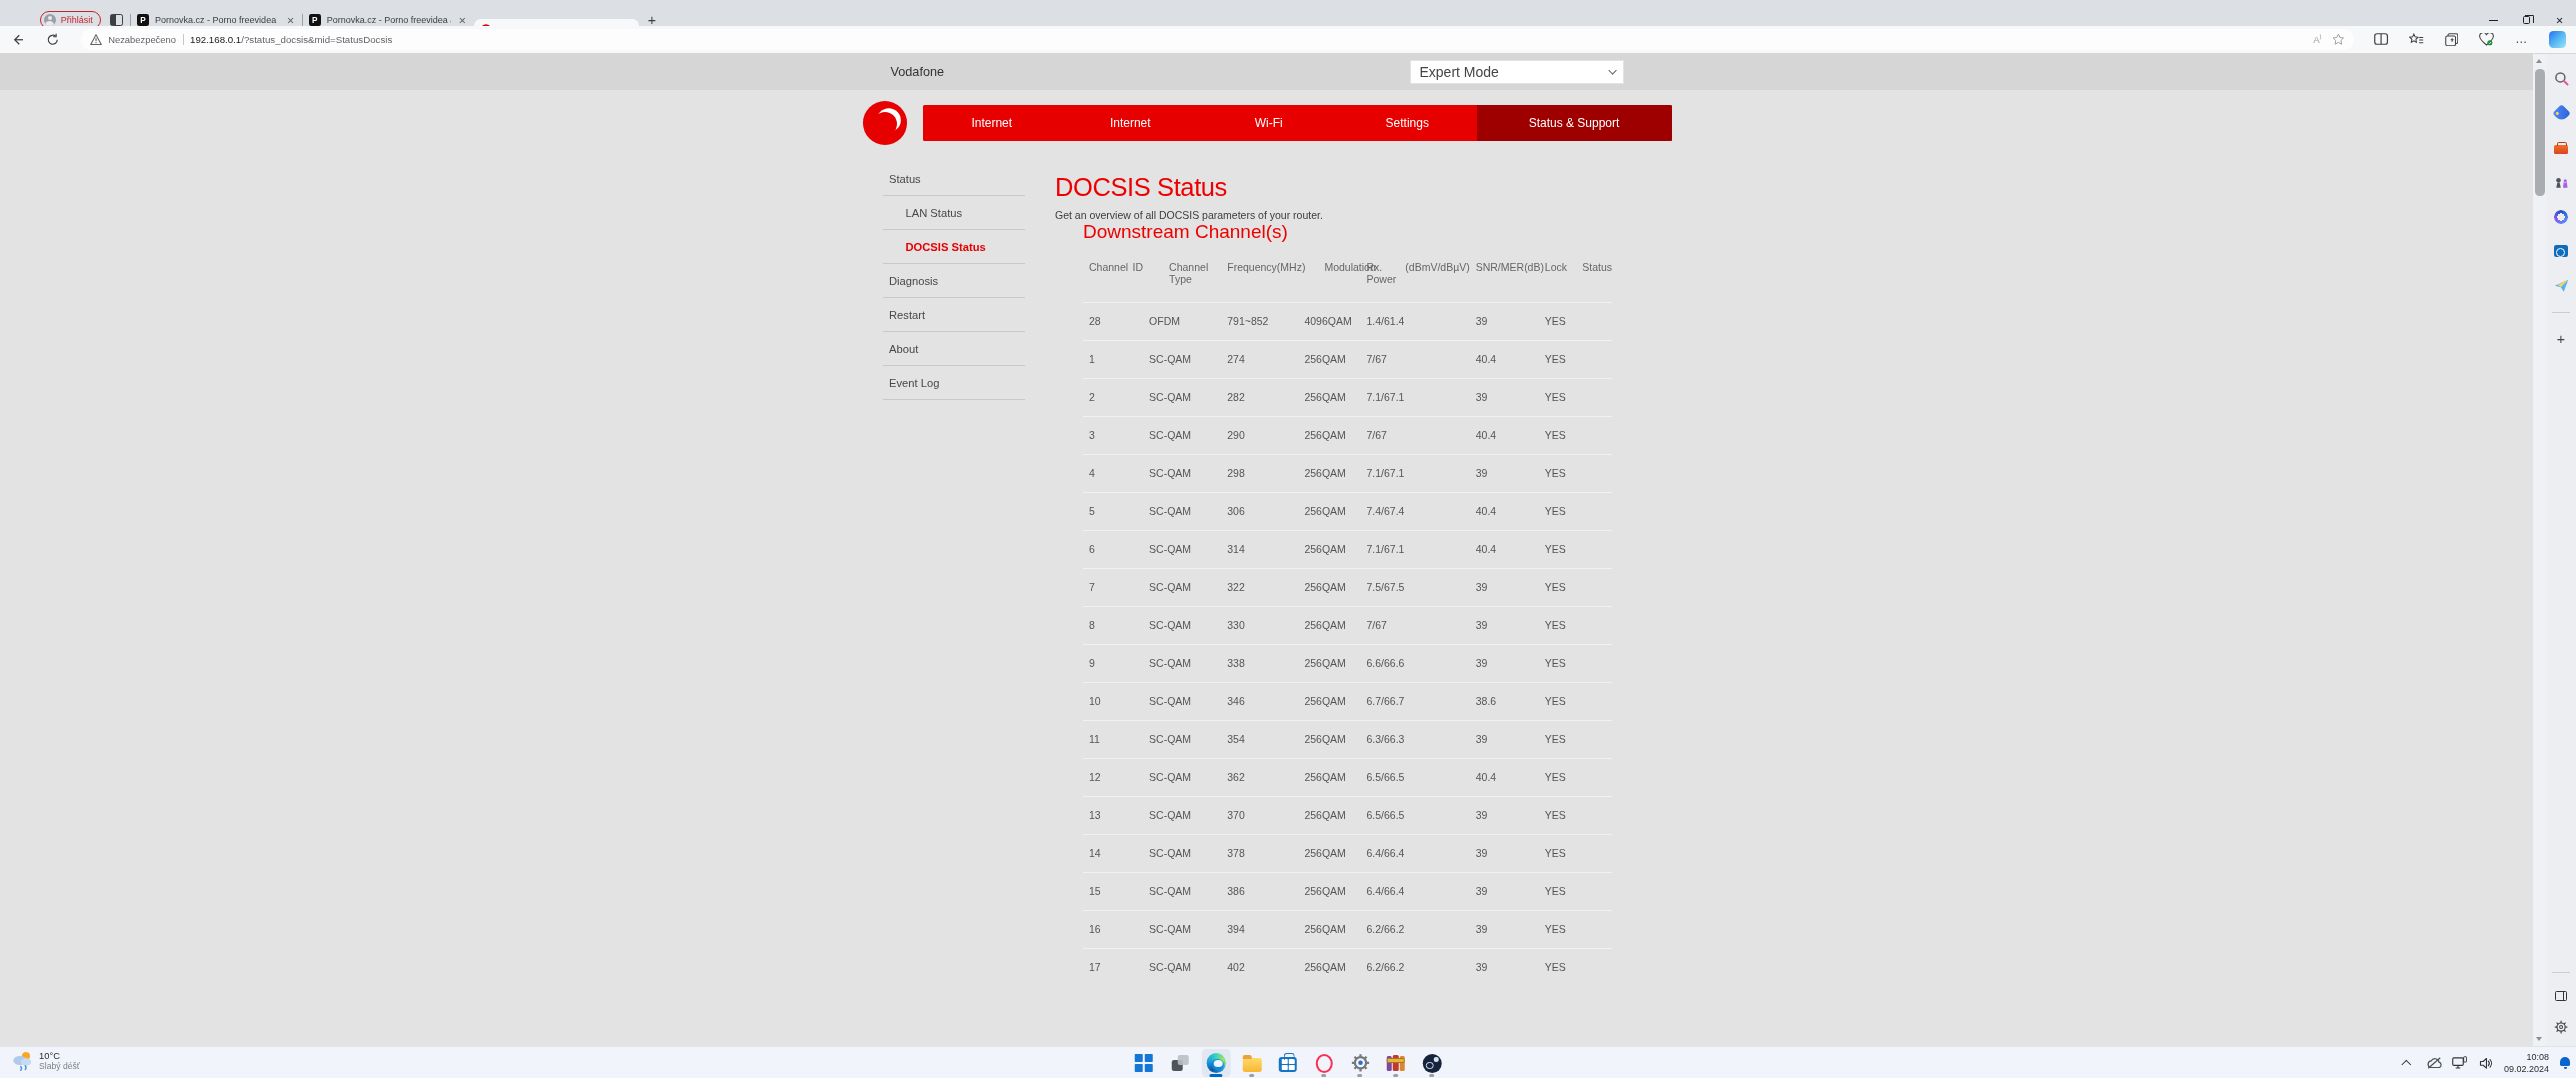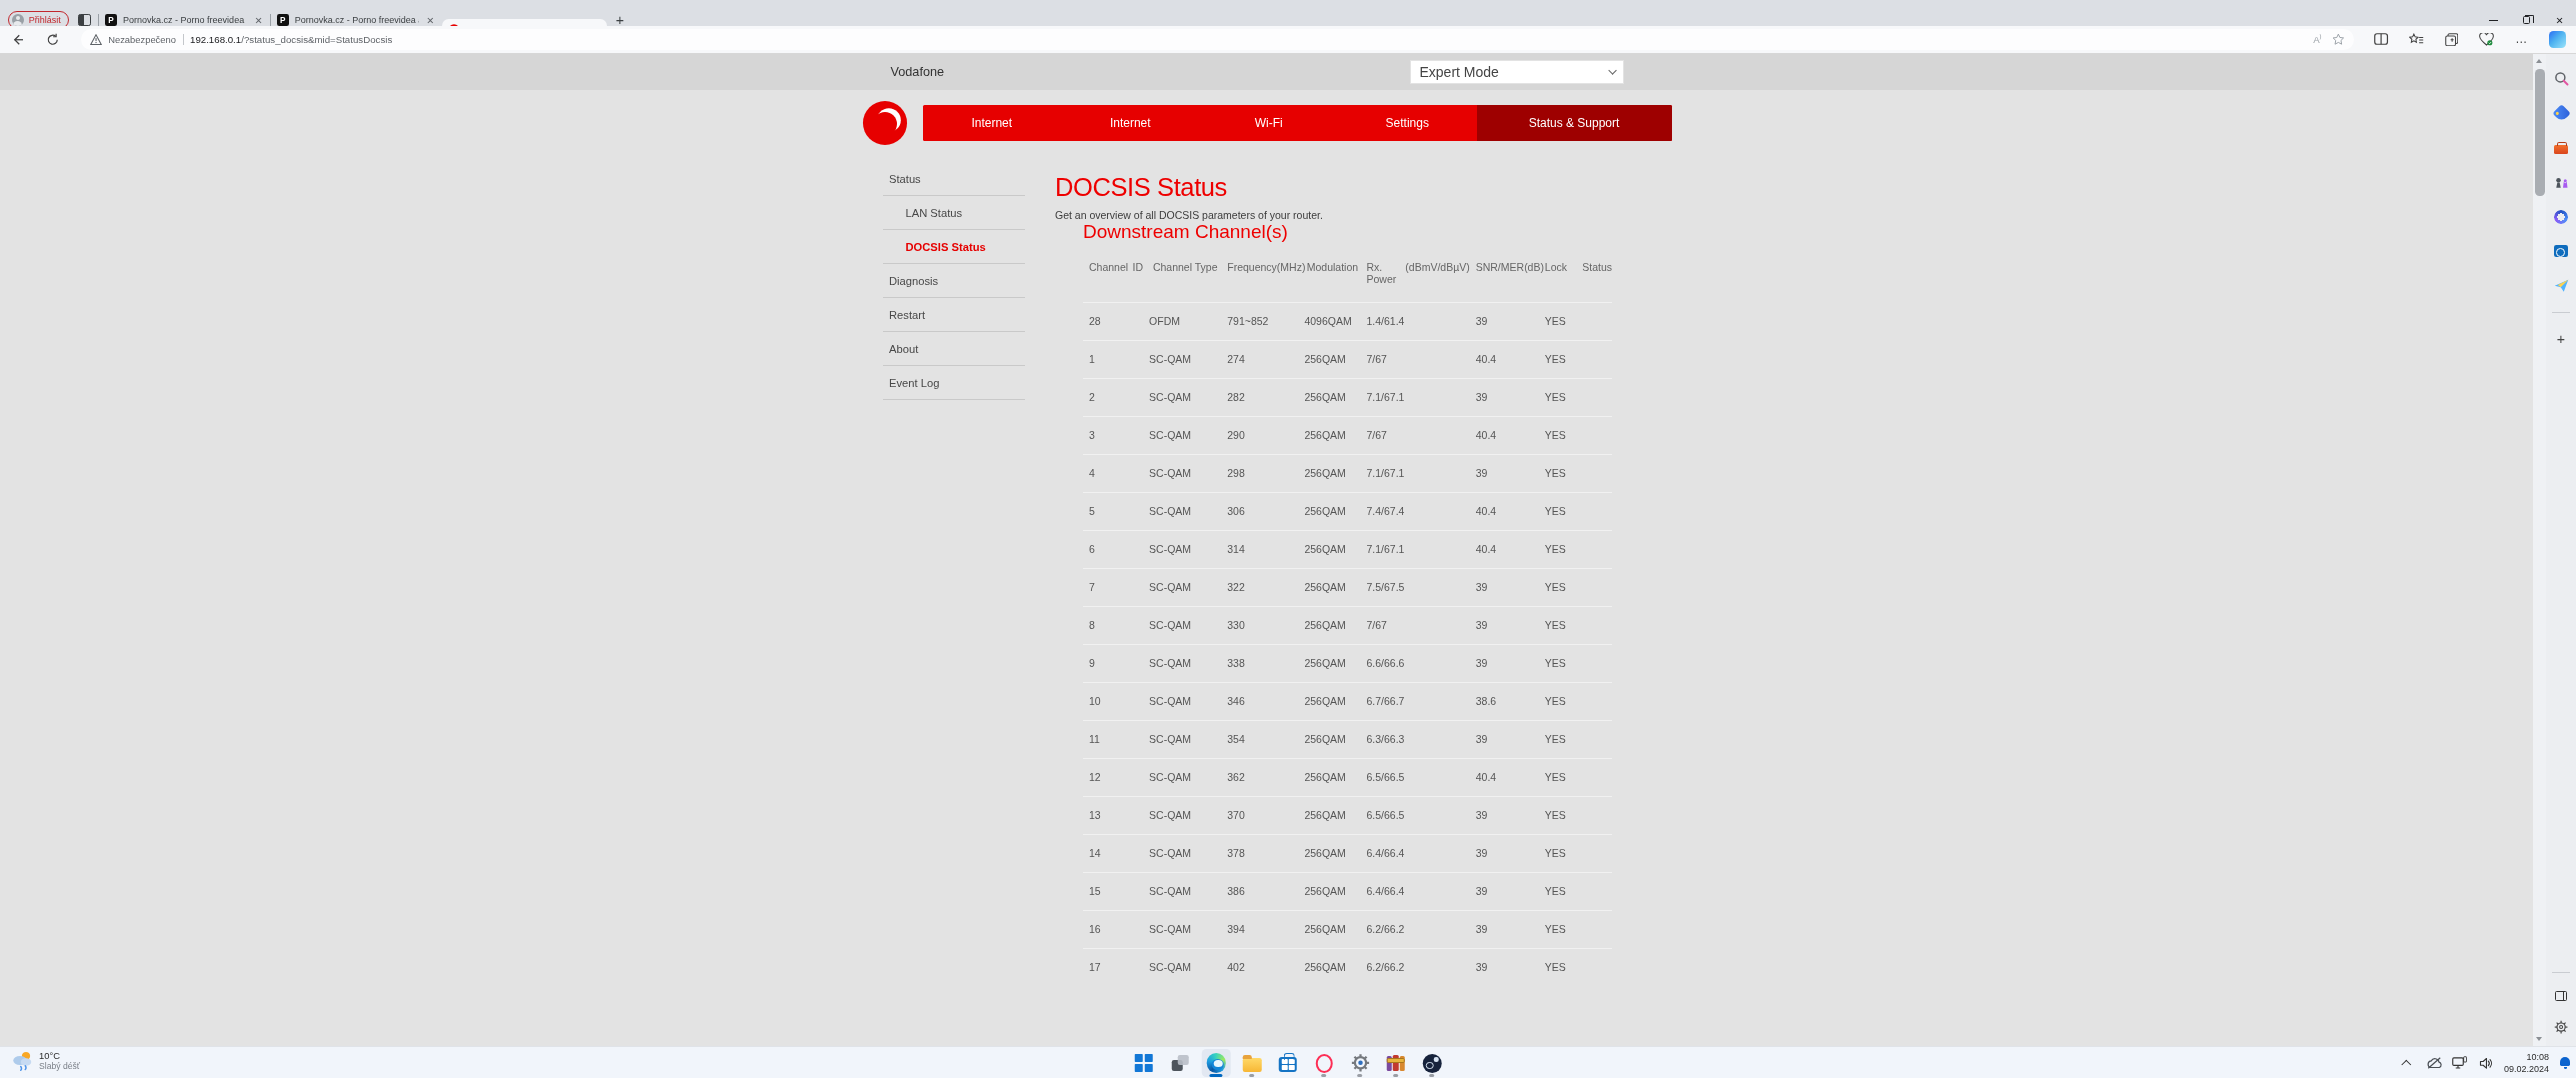--- a/index.html
+++ b/index.html
@@ -1,20 +1,20 @@
 <!DOCTYPE html>
 <html style="font-size:12px"><head>
 <meta charset="utf-8">
 <style>
   * { margin:0; padding:0; box-sizing:border-box; }
   html,body { width:2576px; height:1078px; overflow:hidden; font-family:"Liberation Sans", sans-serif; }
   .screen { position:relative; width:2576px; height:1078px; background:#e3e3e3; }
 
   
-  .tabbar { position:absolute; top:0; left:0; right:0; height:40px; background:#dcdfe4; display:flex; align-items:center; }
+  .tabbar { position:absolute; top:0; left:0; right:0; height:40px; background:#dcdfe4; display:flex; align-items:center;padding-left:32px; }
   .profile-pill { display:flex; align-items:center; gap:4.5px; height:18px; margin-left:7.5px; padding:0 7.5px 0 3px;
     border:1.1px solid #c2272d; border-radius:9.7px; color:#c2272d; font-size:9px; background:#dcdfe4; cursor:pointer; }
   .avatar { width:12.7px; height:12.7px; border-radius:50%; background:#9aa0a6; position:relative; overflow:hidden; }
   .avatar::before { content:""; position:absolute; top:2.2px; left:4.1px; width:4.5px; height:4.5px; border-radius:50%; background:#e8eaed; }
   .avatar::after  { content:""; position:absolute; top:7.5px; left:1.9px; width:9px; height:6px; border-radius:4.5px 4.5px 0 0; background:#e8eaed; }
   .tabsearch { width:12.7px; height:11.2px; border:1.2px solid #3c4043; border-radius:2.2px; margin:0 7.5px 0 9px; position:relative; }
   .tabsearch::before { content:""; position:absolute; left:0; top:0; bottom:0; width:4.5px; background:#3c4043; }
   .tab-sep { width:0.7px; height:12px; background:#9aa0a6; }
   .tab { display:flex; align-items:center; width:171px; height:25.5px; padding:0 6px; gap:6px; color:#3c4043; font-size:9px; cursor:pointer; }
   .tab .title { flex:1; white-space:nowrap; overflow:hidden; }
@@ -62,21 +62,21 @@
 
   .main-col { margin-left:30px; width:569px; }
   .page-title { font-size:25.5px; color:#ee0000; font-weight:400; margin-top:10.5px; letter-spacing:-0.4px; }
   .page-sub { font-size:10.5px; color:#3c3c3c; margin-top:7.5px; }
   .section { margin-left:28px; }
   .section-h { font-size:19px; color:#ee0000; font-weight:400; }
   table.docsis { border-collapse:collapse; margin-top:18px; width:529px; table-layout:fixed; font-size:10.5px; color:#555; }
   col.c0{width:60px} col.c1{width:78px} col.c2{width:77px} col.c3{width:62px} col.c4{width:109px} col.c5{width:69px} col.c6{width:73px}
   th { font-weight:400; color:#666; text-align:left; padding:0 0 7.5px 6px; }
   .hcell { height:33px; display:flex; flex-direction:row; justify-content:space-between; }
-  th.mid .hcell { justify-content:center; }
+  th.mid .hcell { justify-content:flex-start;margin-left:20px; }
   td { height:38px; padding-left:6px; vertical-align:middle; }
   tbody tr { border-top:0.7px solid #f1f1f1; }
 
   
   .page-scroll { position:absolute; top:54px; right:30px; bottom:32px; width:12.7px; background:#eff1f4; }
   .scroll-arrow { position:absolute; left:3px; width:0; height:0; border-left:3.4px solid transparent; border-right:3.4px solid transparent; }
   .scroll-arrow.up { top:5.2px; border-bottom:4.5px solid #8b8f94; }
   .scroll-arrow.down { bottom:5.2px; border-top:4.5px solid #8b8f94; }
   .scroll-thumb { position:absolute; top:15px; left:1.5px; width:9.7px; height:127px; background:#a9adb2; border-radius:4.5px; }
 

